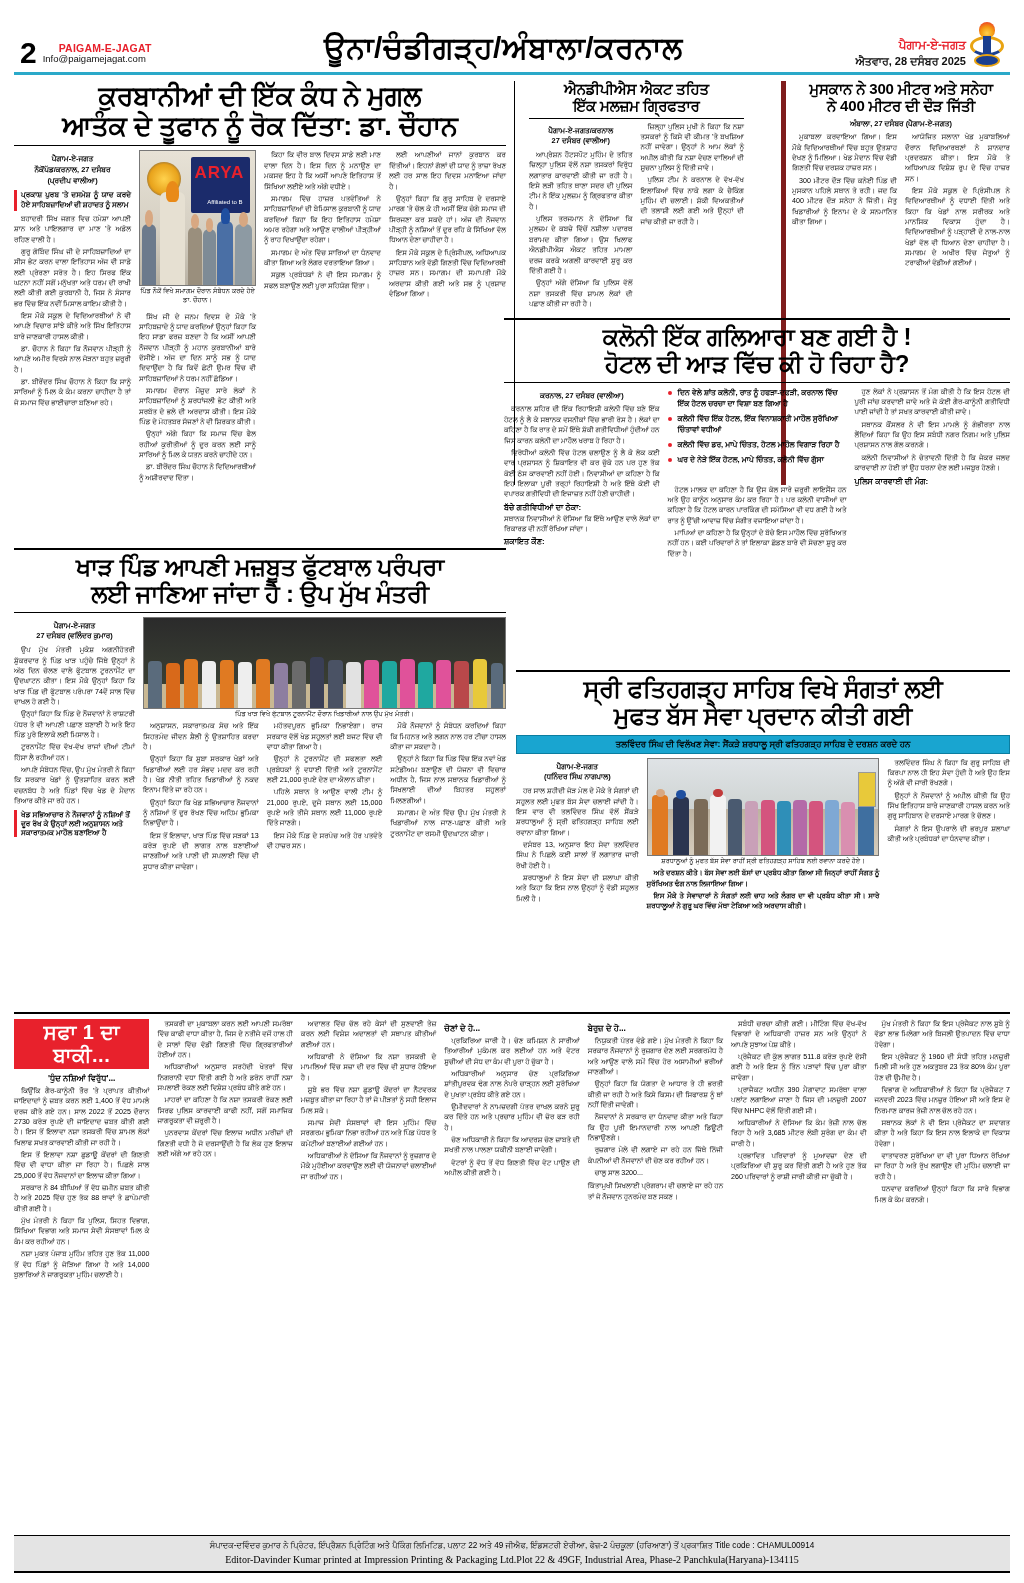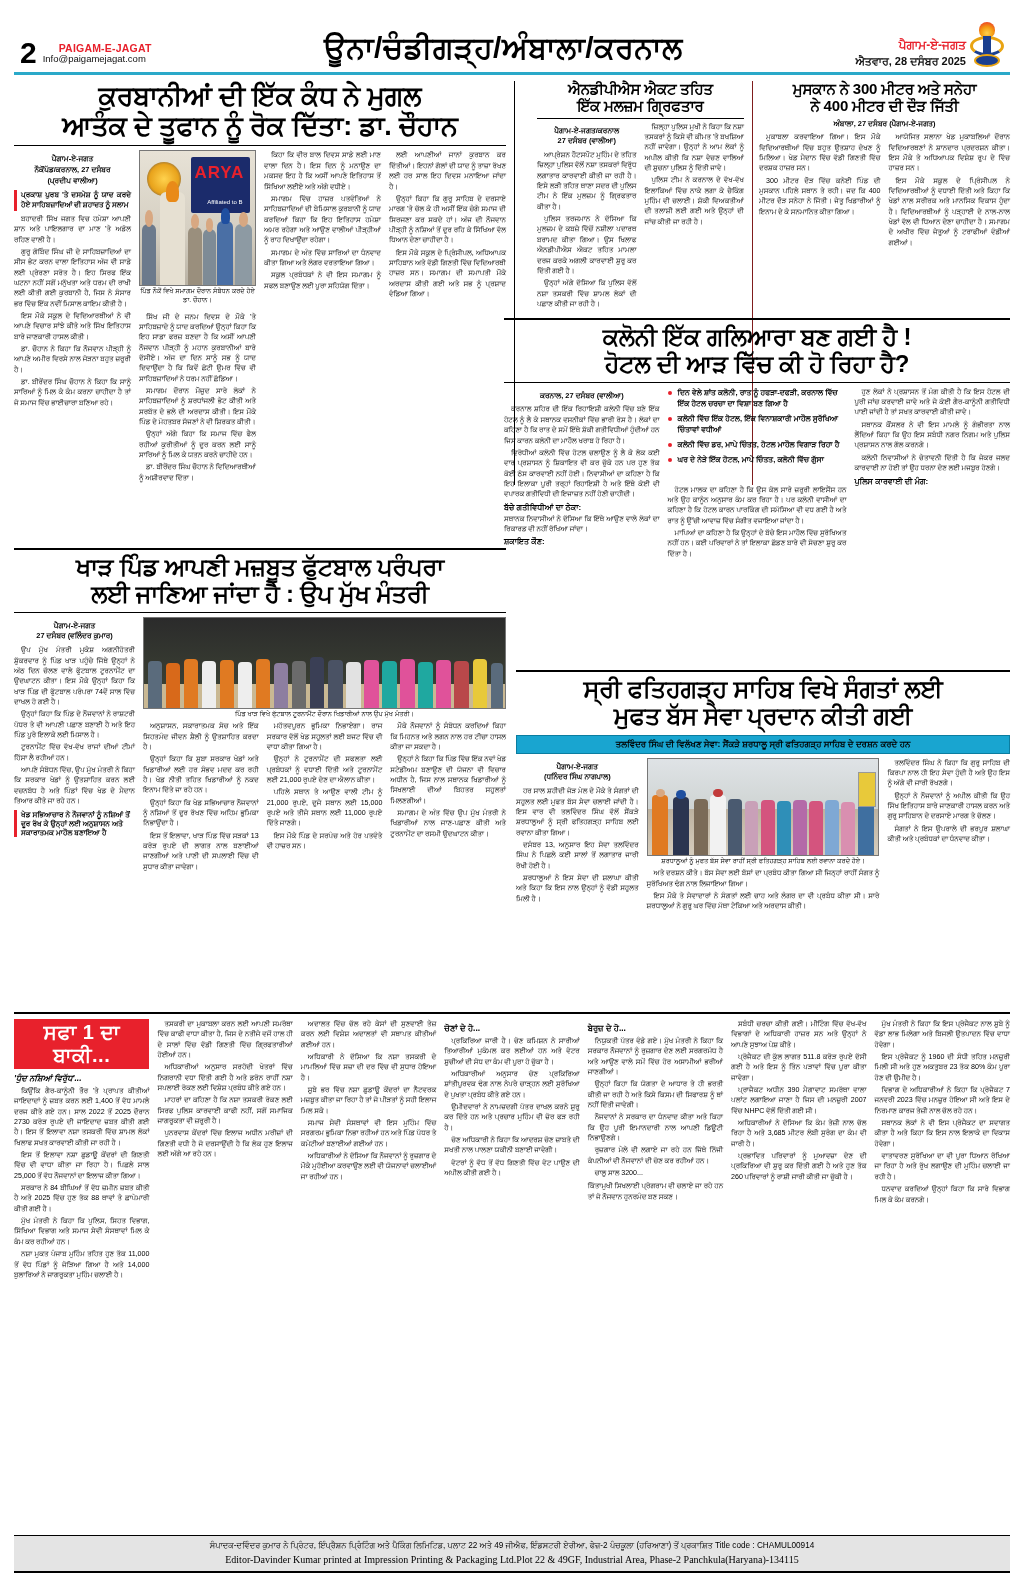--- a/index.html
+++ b/index.html
@@ -274,21 +274,21 @@
         <div class="col">
           <div class="body-txt">
               <p>ਲਈ ਆਪਣੀਆਂ ਜਾਨਾਂ ਕੁਰਬਾਨ ਕਰ ਦਿੱਤੀਆਂ। ਇਹਨਾਂ ਗੱਲਾਂ ਦੀ ਯਾਦ ਨੂੰ ਤਾਜ਼ਾ ਰੱਖਣ ਲਈ ਹਰ ਸਾਲ ਇਹ ਦਿਵਸ ਮਨਾਇਆ ਜਾਂਦਾ ਹੈ।</p>
               <p>ਉਨ੍ਹਾਂ ਕਿਹਾ ਕਿ ਗੁਰੂ ਸਾਹਿਬ ਦੇ ਦਰਸਾਏ ਮਾਰਗ 'ਤੇ ਚੱਲ ਕੇ ਹੀ ਅਸੀਂ ਇੱਕ ਚੰਗੇ ਸਮਾਜ ਦੀ ਸਿਰਜਣਾ ਕਰ ਸਕਦੇ ਹਾਂ। ਅੱਜ ਦੀ ਨੌਜਵਾਨ ਪੀੜ੍ਹੀ ਨੂੰ ਨਸ਼ਿਆਂ ਤੋਂ ਦੂਰ ਰਹਿ ਕੇ ਸਿੱਖਿਆ ਵੱਲ ਧਿਆਨ ਦੇਣਾ ਚਾਹੀਦਾ ਹੈ।</p>
               <p>ਇਸ ਮੌਕੇ ਸਕੂਲ ਦੇ ਪ੍ਰਿੰਸੀਪਲ, ਅਧਿਆਪਕ ਸਾਹਿਬਾਨ ਅਤੇ ਵੱਡੀ ਗਿਣਤੀ ਵਿੱਚ ਵਿਦਿਆਰਥੀ ਹਾਜ਼ਰ ਸਨ। ਸਮਾਗਮ ਦੀ ਸਮਾਪਤੀ ਮੌਕੇ ਅਰਦਾਸ ਕੀਤੀ ਗਈ ਅਤੇ ਸਭ ਨੂੰ ਪ੍ਰਸ਼ਾਦ ਵੰਡਿਆ ਗਿਆ।</p>
             </div>
         </div>
       </div>
     </div>
 
-    <div style="flex:0 0 230px; min-width:0; border-left:1px solid #000; padding-left:22px;">
+    <div style="flex:0 0 230px; min-width:0; border-left:1px solid #000; padding-left:14px;">
       <div class="hl hl-md">ਐਨਡੀਪੀਐਸ ਐਕਟ ਤਹਿਤ</div>
       <div class="hl hl-md">ਇੱਕ ਮਲਜ਼ਮ ਗ੍ਰਿਫਤਾਰ</div>
       <div class="rule-thin" style="margin-top:3px;"></div>
       <div class="cols" style="margin-top:3px;">
         <div class="col">
           <div class="dateline" style="white-space:pre-line;">ਪੈਗਾਮ-ਏ-ਜਗਤ/ਕਰਨਾਲ
 27 ਦਸੰਬਰ (ਵਾਲੀਆ)</div>
           <div class="body-txt">
               <p>ਆਪ੍ਰੇਸ਼ਨ ਹੌਟਸਪੌਟ ਮੁਹਿੰਮ ਦੇ ਤਹਿਤ ਜ਼ਿਲ੍ਹਾ ਪੁਲਿਸ ਵੱਲੋਂ ਨਸ਼ਾ ਤਸਕਰਾਂ ਵਿਰੁੱਧ ਲਗਾਤਾਰ ਕਾਰਵਾਈ ਕੀਤੀ ਜਾ ਰਹੀ ਹੈ। ਇਸੇ ਲੜੀ ਤਹਿਤ ਥਾਣਾ ਸਦਰ ਦੀ ਪੁਲਿਸ ਟੀਮ ਨੇ ਇੱਕ ਮੁਲਜ਼ਮ ਨੂੰ ਗ੍ਰਿਫਤਾਰ ਕੀਤਾ ਹੈ।</p>
               <p>ਪੁਲਿਸ ਤਰਜਮਾਨ ਨੇ ਦੱਸਿਆ ਕਿ ਮੁਲਜ਼ਮ ਦੇ ਕਬਜ਼ੇ ਵਿੱਚੋਂ ਨਸ਼ੀਲਾ ਪਦਾਰਥ ਬਰਾਮਦ ਕੀਤਾ ਗਿਆ। ਉਸ ਖਿਲਾਫ ਐਨਡੀਪੀਐਸ ਐਕਟ ਤਹਿਤ ਮਾਮਲਾ ਦਰਜ ਕਰਕੇ ਅਗਲੀ ਕਾਰਵਾਈ ਸ਼ੁਰੂ ਕਰ ਦਿੱਤੀ ਗਈ ਹੈ।</p>
@@ -297,21 +297,21 @@
         </div>
         <div class="col">
           <div class="body-txt">
               <p>ਜ਼ਿਲ੍ਹਾ ਪੁਲਿਸ ਮੁਖੀ ਨੇ ਕਿਹਾ ਕਿ ਨਸ਼ਾ ਤਸਕਰਾਂ ਨੂੰ ਕਿਸੇ ਵੀ ਕੀਮਤ 'ਤੇ ਬਖਸ਼ਿਆ ਨਹੀਂ ਜਾਵੇਗਾ। ਉਨ੍ਹਾਂ ਨੇ ਆਮ ਲੋਕਾਂ ਨੂੰ ਅਪੀਲ ਕੀਤੀ ਕਿ ਨਸ਼ਾ ਵੇਚਣ ਵਾਲਿਆਂ ਦੀ ਸੂਚਨਾ ਪੁਲਿਸ ਨੂੰ ਦਿੱਤੀ ਜਾਵੇ।</p>
               <p>ਪੁਲਿਸ ਟੀਮ ਨੇ ਕਰਨਾਲ ਦੇ ਵੱਖ-ਵੱਖ ਇਲਾਕਿਆਂ ਵਿੱਚ ਨਾਕੇ ਲਗਾ ਕੇ ਚੈਕਿੰਗ ਮੁਹਿੰਮ ਵੀ ਚਲਾਈ। ਸ਼ੱਕੀ ਵਿਅਕਤੀਆਂ ਦੀ ਤਲਾਸ਼ੀ ਲਈ ਗਈ ਅਤੇ ਉਨ੍ਹਾਂ ਦੀ ਜਾਂਚ ਕੀਤੀ ਜਾ ਰਹੀ ਹੈ।</p>
             </div>
         </div>
       </div>
     </div>
 
-    <div style="flex:1 1 0; min-width:0; border-left:1px solid #7f1d1d; padding-left:6px;">
+    <div style="flex:1 1 0; min-width:0; border-left:5px solid #7f1d1d; padding-left:6px;margin-left:29px;">
       <div class="hl hl-md">ਮੁਸਕਾਨ ਨੇ 300 ਮੀਟਰ ਅਤੇ ਸਨੇਹਾ</div>
       <div class="hl hl-md">ਨੇ 400 ਮੀਟਰ ਦੀ ਦੌੜ ਜਿੱਤੀ</div>
       <div class="dateline">ਅੰਬਾਲਾ, 27 ਦਸੰਬਰ (ਪੈਗਾਮ-ਏ-ਜਗਤ)</div>
       <div class="cols">
         <div class="col">
           <div class="body-txt">
               <p>ਮੁਕਾਬਲਾ ਕਰਵਾਇਆ ਗਿਆ। ਇਸ ਮੌਕੇ ਵਿਦਿਆਰਥੀਆਂ ਵਿੱਚ ਬਹੁਤ ਉਤਸ਼ਾਹ ਦੇਖਣ ਨੂੰ ਮਿਲਿਆ। ਖੇਡ ਮੈਦਾਨ ਵਿੱਚ ਵੱਡੀ ਗਿਣਤੀ ਵਿੱਚ ਦਰਸ਼ਕ ਹਾਜ਼ਰ ਸਨ।</p>
               <p>300 ਮੀਟਰ ਦੌੜ ਵਿੱਚ ਕਨੇਈ ਪਿੰਡ ਦੀ ਮੁਸਕਾਨ ਪਹਿਲੇ ਸਥਾਨ ਤੇ ਰਹੀ। ਜਦ ਕਿ 400 ਮੀਟਰ ਦੌੜ ਸਨੇਹਾ ਨੇ ਜਿੱਤੀ। ਜੇਤੂ ਖਿਡਾਰੀਆਂ ਨੂੰ ਇਨਾਮ ਦੇ ਕੇ ਸਨਮਾਨਿਤ ਕੀਤਾ ਗਿਆ।</p>
             </div>
         </div>
@@ -467,42 +467,42 @@
           <div class="person" style="left:49%;width:6%;height:57%;background:#d4547e;"></div>
           <div class="person" style="left:56%;width:6%;height:56%;background:#2f8fb8;"></div>
           <div class="person" style="left:63%;width:6%;height:57%;background:#b46aa8;"></div>
           <div class="person" style="left:70%;width:6%;height:56%;background:#d4547e;"></div>
           <div class="person" style="left:77%;width:6%;height:57%;background:#7fa8d4;"></div>
           <div class="person" style="left:84%;width:6%;height:55%;background:#d98fb0;"></div>
           <div class="person" style="left:91%;width:7%;height:56%;background:#3f6fa0;"></div>
           <div style="position:absolute;right:1%;top:14%;width:8%;height:36%;background:#e8c93a;border:1px solid #999;"></div>
         </div>
         <div class="cap">ਸ਼ਰਧਾਲੂਆਂ ਨੂੰ ਮੁਫਤ ਬੱਸ ਸੇਵਾ ਰਾਹੀਂ ਸ੍ਰੀ ਫਤਿਹਗੜ੍ਹ ਸਾਹਿਬ ਲਈ ਰਵਾਨਾ ਕਰਦੇ ਹੋਏ।</div>
-        <div class="body-txt" style="margin-top:3px;">
+        <div class="body-txt" style="margin-top:3px;font-weight:bold;">
             <p>ਅਤੇ ਦਰਸ਼ਨ ਕੀਤੇ। ਬੱਸ ਸੇਵਾ ਲਈ ਬੱਸਾਂ ਦਾ ਪ੍ਰਬੰਧ ਕੀਤਾ ਗਿਆ ਸੀ ਜਿਨ੍ਹਾਂ ਰਾਹੀਂ ਸੰਗਤ ਨੂੰ ਸੁਰੱਖਿਅਤ ਢੰਗ ਨਾਲ ਲਿਜਾਇਆ ਗਿਆ।</p>
             <p>ਇਸ ਮੌਕੇ ਤੇ ਸੇਵਾਦਾਰਾਂ ਨੇ ਸੰਗਤਾਂ ਲਈ ਚਾਹ ਅਤੇ ਲੰਗਰ ਦਾ ਵੀ ਪ੍ਰਬੰਧ ਕੀਤਾ ਸੀ। ਸਾਰੇ ਸ਼ਰਧਾਲੂਆਂ ਨੇ ਗੁਰੂ ਘਰ ਵਿੱਚ ਮੱਥਾ ਟੇਕਿਆ ਅਤੇ ਅਰਦਾਸ ਕੀਤੀ।</p>
           </div>
       </div>
       <div class="col">
         <div class="body-txt">
             <p>ਤਲਵਿੰਦਰ ਸਿੰਘ ਨੇ ਕਿਹਾ ਕਿ ਗੁਰੂ ਸਾਹਿਬ ਦੀ ਕਿਰਪਾ ਨਾਲ ਹੀ ਇਹ ਸੇਵਾ ਹੁੰਦੀ ਹੈ ਅਤੇ ਉਹ ਇਸ ਨੂੰ ਅੱਗੇ ਵੀ ਜਾਰੀ ਰੱਖਣਗੇ।</p>
             <p>ਉਨ੍ਹਾਂ ਨੇ ਨੌਜਵਾਨਾਂ ਨੂੰ ਅਪੀਲ ਕੀਤੀ ਕਿ ਉਹ ਸਿੱਖ ਇਤਿਹਾਸ ਬਾਰੇ ਜਾਣਕਾਰੀ ਹਾਸਲ ਕਰਨ ਅਤੇ ਗੁਰੂ ਸਾਹਿਬਾਨ ਦੇ ਦਰਸਾਏ ਮਾਰਗ ਤੇ ਚੱਲਣ।</p>
             <p>ਸੰਗਤਾਂ ਨੇ ਇਸ ਉਪਰਾਲੇ ਦੀ ਭਰਪੂਰ ਸ਼ਲਾਘਾ ਕੀਤੀ ਅਤੇ ਪ੍ਰਬੰਧਕਾਂ ਦਾ ਧੰਨਵਾਦ ਕੀਤਾ।</p>
           </div>
       </div>
     </div>
   </div>
 
   <div style="position:absolute; left:14px; right:14px; top:1012px;">
     <div class="rule-black"></div>
     <div class="cols" style="margin-top:5px;">
 
       <div class="col">
         <div class="red-banner">ਸਫਾ 1 ਦਾ ਬਾਕੀ...</div>
-        <div class="cont-title" style="font-style:italic;">'ਧੁੰਦ ਨਸ਼ਿਆਂ ਵਿਰੁੱਧ'...</div>
+        <div class="cont-title" style="text-align:center;">'ਧੁੰਦ ਨਸ਼ਿਆਂ ਵਿਰੁੱਧ'...</div>
         <div class="body-txt">
             <p>ਕਿਉਂਕਿ ਗੈਰ-ਕਾਨੂੰਨੀ ਤੌਰ 'ਤੇ ਪ੍ਰਾਪਤ ਕੀਤੀਆਂ ਜਾਇਦਾਦਾਂ ਨੂੰ ਜ਼ਬਤ ਕਰਨ ਲਈ 1,400 ਤੋਂ ਵੱਧ ਮਾਮਲੇ ਦਰਜ ਕੀਤੇ ਗਏ ਹਨ। ਸਾਲ 2022 ਤੋਂ 2025 ਦੌਰਾਨ 2730 ਕਰੋੜ ਰੁਪਏ ਦੀ ਜਾਇਦਾਦ ਜ਼ਬਤ ਕੀਤੀ ਗਈ ਹੈ। ਇਸ ਤੋਂ ਇਲਾਵਾ ਨਸ਼ਾ ਤਸਕਰੀ ਵਿੱਚ ਸ਼ਾਮਲ ਲੋਕਾਂ ਖਿਲਾਫ ਸਖਤ ਕਾਰਵਾਈ ਕੀਤੀ ਜਾ ਰਹੀ ਹੈ।</p>
             <p>ਇਸ ਤੋਂ ਇਲਾਵਾ ਨਸ਼ਾ ਛੁਡਾਊ ਕੇਂਦਰਾਂ ਦੀ ਗਿਣਤੀ ਵਿੱਚ ਵੀ ਵਾਧਾ ਕੀਤਾ ਜਾ ਰਿਹਾ ਹੈ। ਪਿਛਲੇ ਸਾਲ 25,000 ਤੋਂ ਵੱਧ ਨੌਜਵਾਨਾਂ ਦਾ ਇਲਾਜ ਕੀਤਾ ਗਿਆ।</p>
             <p>ਸਰਕਾਰ ਨੇ 84 ਬੀਘਿਆਂ ਤੋਂ ਵੱਧ ਜ਼ਮੀਨ ਜ਼ਬਤ ਕੀਤੀ ਹੈ ਅਤੇ 2025 ਵਿੱਚ ਹੁਣ ਤੱਕ 88 ਥਾਵਾਂ ਤੇ ਛਾਪੇਮਾਰੀ ਕੀਤੀ ਗਈ ਹੈ।</p>
             <p>ਮੁੱਖ ਮੰਤਰੀ ਨੇ ਕਿਹਾ ਕਿ ਪੁਲਿਸ, ਸਿਹਤ ਵਿਭਾਗ, ਸਿੱਖਿਆ ਵਿਭਾਗ ਅਤੇ ਸਮਾਜ ਸੇਵੀ ਸੰਸਥਾਵਾਂ ਮਿਲ ਕੇ ਕੰਮ ਕਰ ਰਹੀਆਂ ਹਨ।</p>
             <p>ਨਸ਼ਾ ਮੁਕਤ ਪੰਜਾਬ ਮੁਹਿੰਮ ਤਹਿਤ ਹੁਣ ਤੱਕ 11,000 ਤੋਂ ਵੱਧ ਪਿੰਡਾਂ ਨੂੰ ਜੋੜਿਆ ਗਿਆ ਹੈ ਅਤੇ 14,000 ਬੁਲਾਰਿਆਂ ਨੇ ਜਾਗਰੂਕਤਾ ਮੁਹਿੰਮ ਚਲਾਈ ਹੈ।</p>
           </div>
       </div>
 
       <div class="col">

